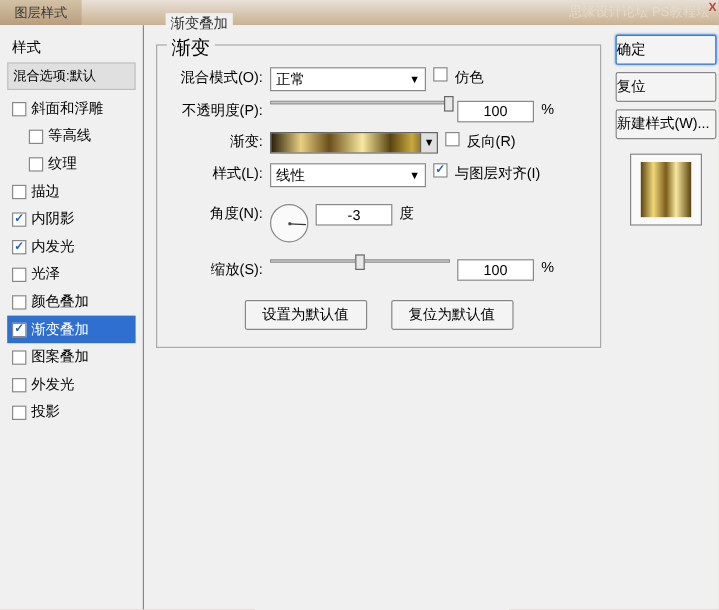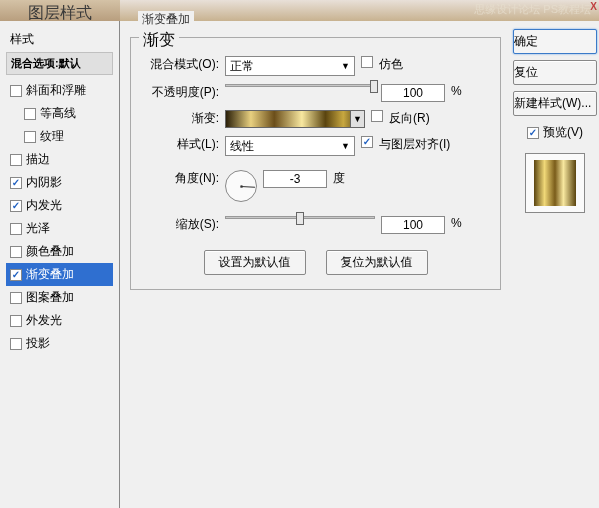--- a/index.html
+++ b/index.html
@@ -1,24 +1,24 @@
 <!DOCTYPE html>
 <html><head>
 <meta charset="utf-8">
 <style>
 *{box-sizing:border-box;margin:0;padding:0;font-family:"Microsoft YaHei",SimSun,Arial,sans-serif;font-size:12px;}
 body{background:#c8b49a;width:599px;height:508px;overflow:hidden;position:relative;}
 .topbar{height:21px;background:linear-gradient(#e8e0d8,#c8b290);position:relative;}
-.title-tab{position:absolute;left:0;top:0;height:21px;padding:3px 28px;background:linear-gradient(#d4c2a6,#b89e7e);color:#3a3a3a;font-size:16px;}
+.title-tab{position:absolute;left:0;top:0;height:21px;padding:3px 12px;background:linear-gradient(#d4c2a6,#b89e7e);color:#3a3a3a;font-size:11px;}
 .watermark{position:absolute;right:8px;top:2px;color:#e8e0d0;font-size:11px;opacity:0.7;}
 .close-x{position:absolute;right:2px;top:1px;color:#c04040;font-weight:bold;font-size:10px;}
 .dialog{position:absolute;left:0;top:21px;right:0;bottom:0;background:#f0f0f0;display:flex;}
 .left-panel{width:120px;border-right:1px solid #888;padding:8px 6px;background:#f0f0f0;}
 .left-header{font-size:12px;padding:2px 4px;margin-bottom:2px;}
-.blend-opts{background:#e0e0e0;padding:3px 4px;margin-bottom:4px;border:1px solid #c0c0c0;font-size:11px;font-weight:bold;}
+.blend-opts{background:#e0e0e0;padding:3px 4px;margin-bottom:4px;border:1px solid #c0c0c0;font-size:11px;}
 .style-item{display:flex;align-items:center;padding:3px 4px;gap:4px;cursor:pointer;}
 .style-item.selected{background:#2f6fd0;color:#fff;}
 .style-item.sub{padding-left:18px;}
 .cb{width:12px;height:12px;border:1px solid #888;background:#fff;display:inline-flex;align-items:center;justify-content:center;font-size:10px;line-height:10px;}
 .cb.checked::after{content:"✓";color:#2060c0;font-weight:bold;}
 .style-item.selected .cb.checked::after{color:#2060c0;}
 .style-item.selected .cb{background:#fff;}
 .mid-panel{flex:1;padding:8px 10px;background:#f0f0f0;position:relative;}
 .fieldset{border:1px solid #aaa;padding:10px 12px 14px;position:relative;margin-top:8px;}
 .fieldset-legend{position:absolute;top:-8px;left:8px;background:#f0f0f0;padding:0 4px;font-size:16px;}
@@ -174,22 +174,18 @@
         <div class="psbtn">设置为默认值</div>
         <div class="psbtn">复位为默认值</div>
       </div>
     </div>
   </div>
 
   <div class="right-panel">
     <div class="psbtn primary">确定</div>
     <div class="psbtn">复位</div>
     <div class="psbtn">新建样式(W)...</div>
-    <div class="preview-chk">
-      <span class="cb checked"></span>
-      <span>预览(V)</span>
-    </div>
     <div class="preview-box">
       <div class="preview-swatch"></div>
     </div>
   </div>
 
 </div>
 
 </body></html>

